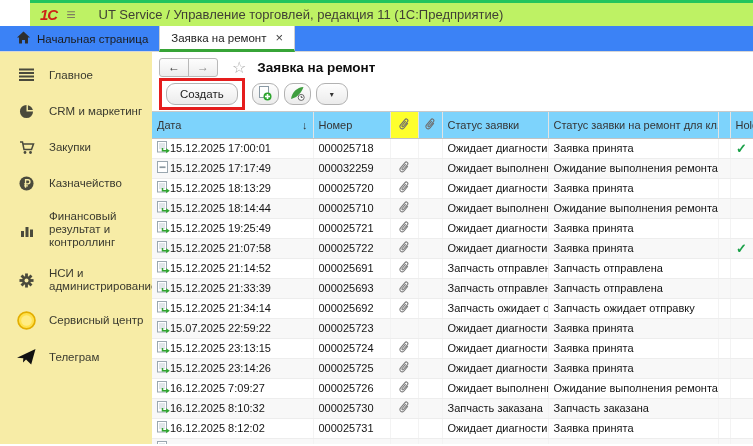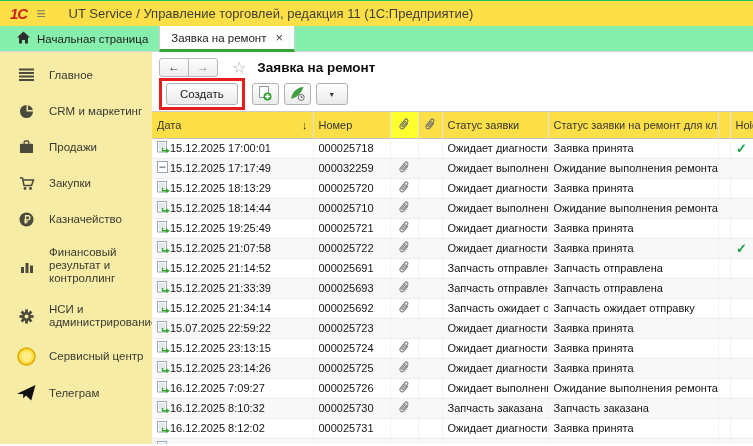--- a/index.html
+++ b/index.html
@@ -3,29 +3,29 @@
 <meta charset="utf-8">
 <style>
   * { box-sizing: border-box; }
   html,body { margin:0; padding:0; }
   body {
     width:753px; height:446px; overflow:hidden; background:#fff;
     font-family:"Liberation Sans", sans-serif; -webkit-font-smoothing:antialiased;
   }
   
   .topbar {
-    height:26px; background:#fde047; border-top:1px solid #22c55e;
-    display:flex; align-items:center; gap:9px; padding:0 10px;
+    height:26px; background:#bef264; border-top:3px solid #22c55e;
+    display:flex; align-items:center; gap:9px; padding:0 10px;margin-left:30px;
   }
   .logo { color:#cc2418; font-weight:800; font-style:italic; font-size:15px; letter-spacing:-1px; line-height:1; }
   .burger { color:#7d7d60; font-size:16px; line-height:1; cursor:pointer; }
   .topbar-title { color:#3f3f35; font-size:13px; padding-left:14px; }
   
   .tabstrip {
-    height:26px; background:#86efac; display:flex; align-items:stretch;
+    height:26px; background:#3b82f6; display:flex; align-items:stretch;
     padding-left:6px; border-bottom:1px solid #d6d6d6;
   }
   .tab {
     display:flex; align-items:center; gap:7px; padding:0 11px;
     font-size:11.5px; color:#1c1c1c; cursor:pointer; white-space:nowrap;
   }
   .tab.active {
     background:#fff; border-left:1px solid #cfcfcf; border-right:1px solid #cfcfcf;
     border-bottom:3px solid #37a437; margin-bottom:-1px;
   }
@@ -48,31 +48,31 @@
     display:flex; align-items:center; justify-content:center; font-size:12px; color:#3c3c3c; cursor:pointer;
   }
   .navbtn.back { border-radius:3px 0 0 3px; }
   .navbtn.fwd  { border-radius:0 3px 3px 0; margin-left:-1px; color:#8d8d8d; }
   .star { color:#a9a9a9; font-size:16px; margin:0 4px 0 10px; cursor:pointer; }
   .page-title { font-size:13.5px; font-weight:bold; color:#0d0d0d; margin-left:3px; }
   
   .toolbar { height:32px; display:flex; align-items:center; gap:5px; padding-left:7px; }
   .red-annotation { border:3px solid #e51d1d; padding:2px 4px; display:inline-flex; margin-right:2px; }
   .btn {
-    background:linear-gradient(#fefefe,#ebebeb); border:1px solid #b2b2b2; border-radius:3px;
+    background:linear-gradient(#fefefe,#ebebeb); border:1px solid #b2b2b2; border-radius:9px;
     font-size:11.5px; color:#1e1e1e; height:22px; padding:0 13px; display:inline-flex;
     align-items:center; gap:6px; cursor:pointer; font-family:"Liberation Sans", sans-serif;
   }
   .iconbtn { width:27px; padding:0; justify-content:center; }
   .dd-arrow { font-size:8px; color:#333; }
   
   .table-wrap { margin-top:1px; border-top:1px solid #c9c9c9; flex:1; overflow:hidden; }
   table { border-collapse:collapse; table-layout:fixed; width:601px; font-size:11px; color:#141414; }
   th {
-    height:26px; font-weight:normal; text-align:left; color:#353535; background:#fde047;
+    height:26px; font-weight:normal; text-align:left; color:#353535; background:#7dd3fc;
     border-bottom:1px solid #c3c3c3; border-right:1px solid #e3e3e3; padding:0 5px;
     white-space:nowrap; overflow:hidden; cursor:pointer;
   }
   th.clip-th { padding:0; text-align:center; }
   th.hl-yellow { background:#feff2d; }
   td {
     height:20px; padding:0 5px; border-bottom:1px solid #ededed; border-right:1px solid #f3f3f3;
     white-space:nowrap; overflow:hidden; cursor:default;
   }
   tbody tr:nth-child(even) td { background:#f8f8f8; }
@@ -123,29 +123,20 @@
         <span class="s-label">Главное</span>
       </div>
       <div class="side-item">
         <span class="s-icon">
           <svg width="15" height="15" viewBox="0 0 16 16">
             <path fill="#4a4a3c" d="M8 8 L8 1 A7 7 0 1 0 15 8 Z"></path>
             <path fill="#4a4a3c" d="M9.5 6.5 L9.5 1.2 A7 7 0 0 1 14.8 6.5 Z"></path>
           </svg>
         </span>
         <span class="s-label">CRM и маркетинг</span>
-      </div>
-      <div class="side-item">
-        <span class="s-icon">
-          <svg width="15" height="14" viewBox="0 0 16 15">
-            <path fill="none" stroke="#4a4a3c" stroke-width="1.5" d="M5.5 4 V2.5 A1.5 1.5 0 0 1 7 1 H9 A1.5 1.5 0 0 1 10.5 2.5 V4"></path>
-            <rect x="1" y="4" width="14" height="10" rx="1" fill="#4a4a3c"></rect>
-          </svg>
-        </span>
-        <span class="s-label">Продажи</span>
       </div>
       <div class="side-item">
         <span class="s-icon">
           <svg width="16" height="15" viewBox="0 0 16 15">
             <path fill="none" stroke="#4a4a3c" stroke-width="1.5" d="M1 2 H3.5 L5 9.5 H12.5 L14.5 4 H4"></path>
             <circle cx="6" cy="12.5" r="1.4" fill="#4a4a3c"></circle>
             <circle cx="11.5" cy="12.5" r="1.4" fill="#4a4a3c"></circle>
           </svg>
         </span>
         <span class="s-label">Закупки</span>

